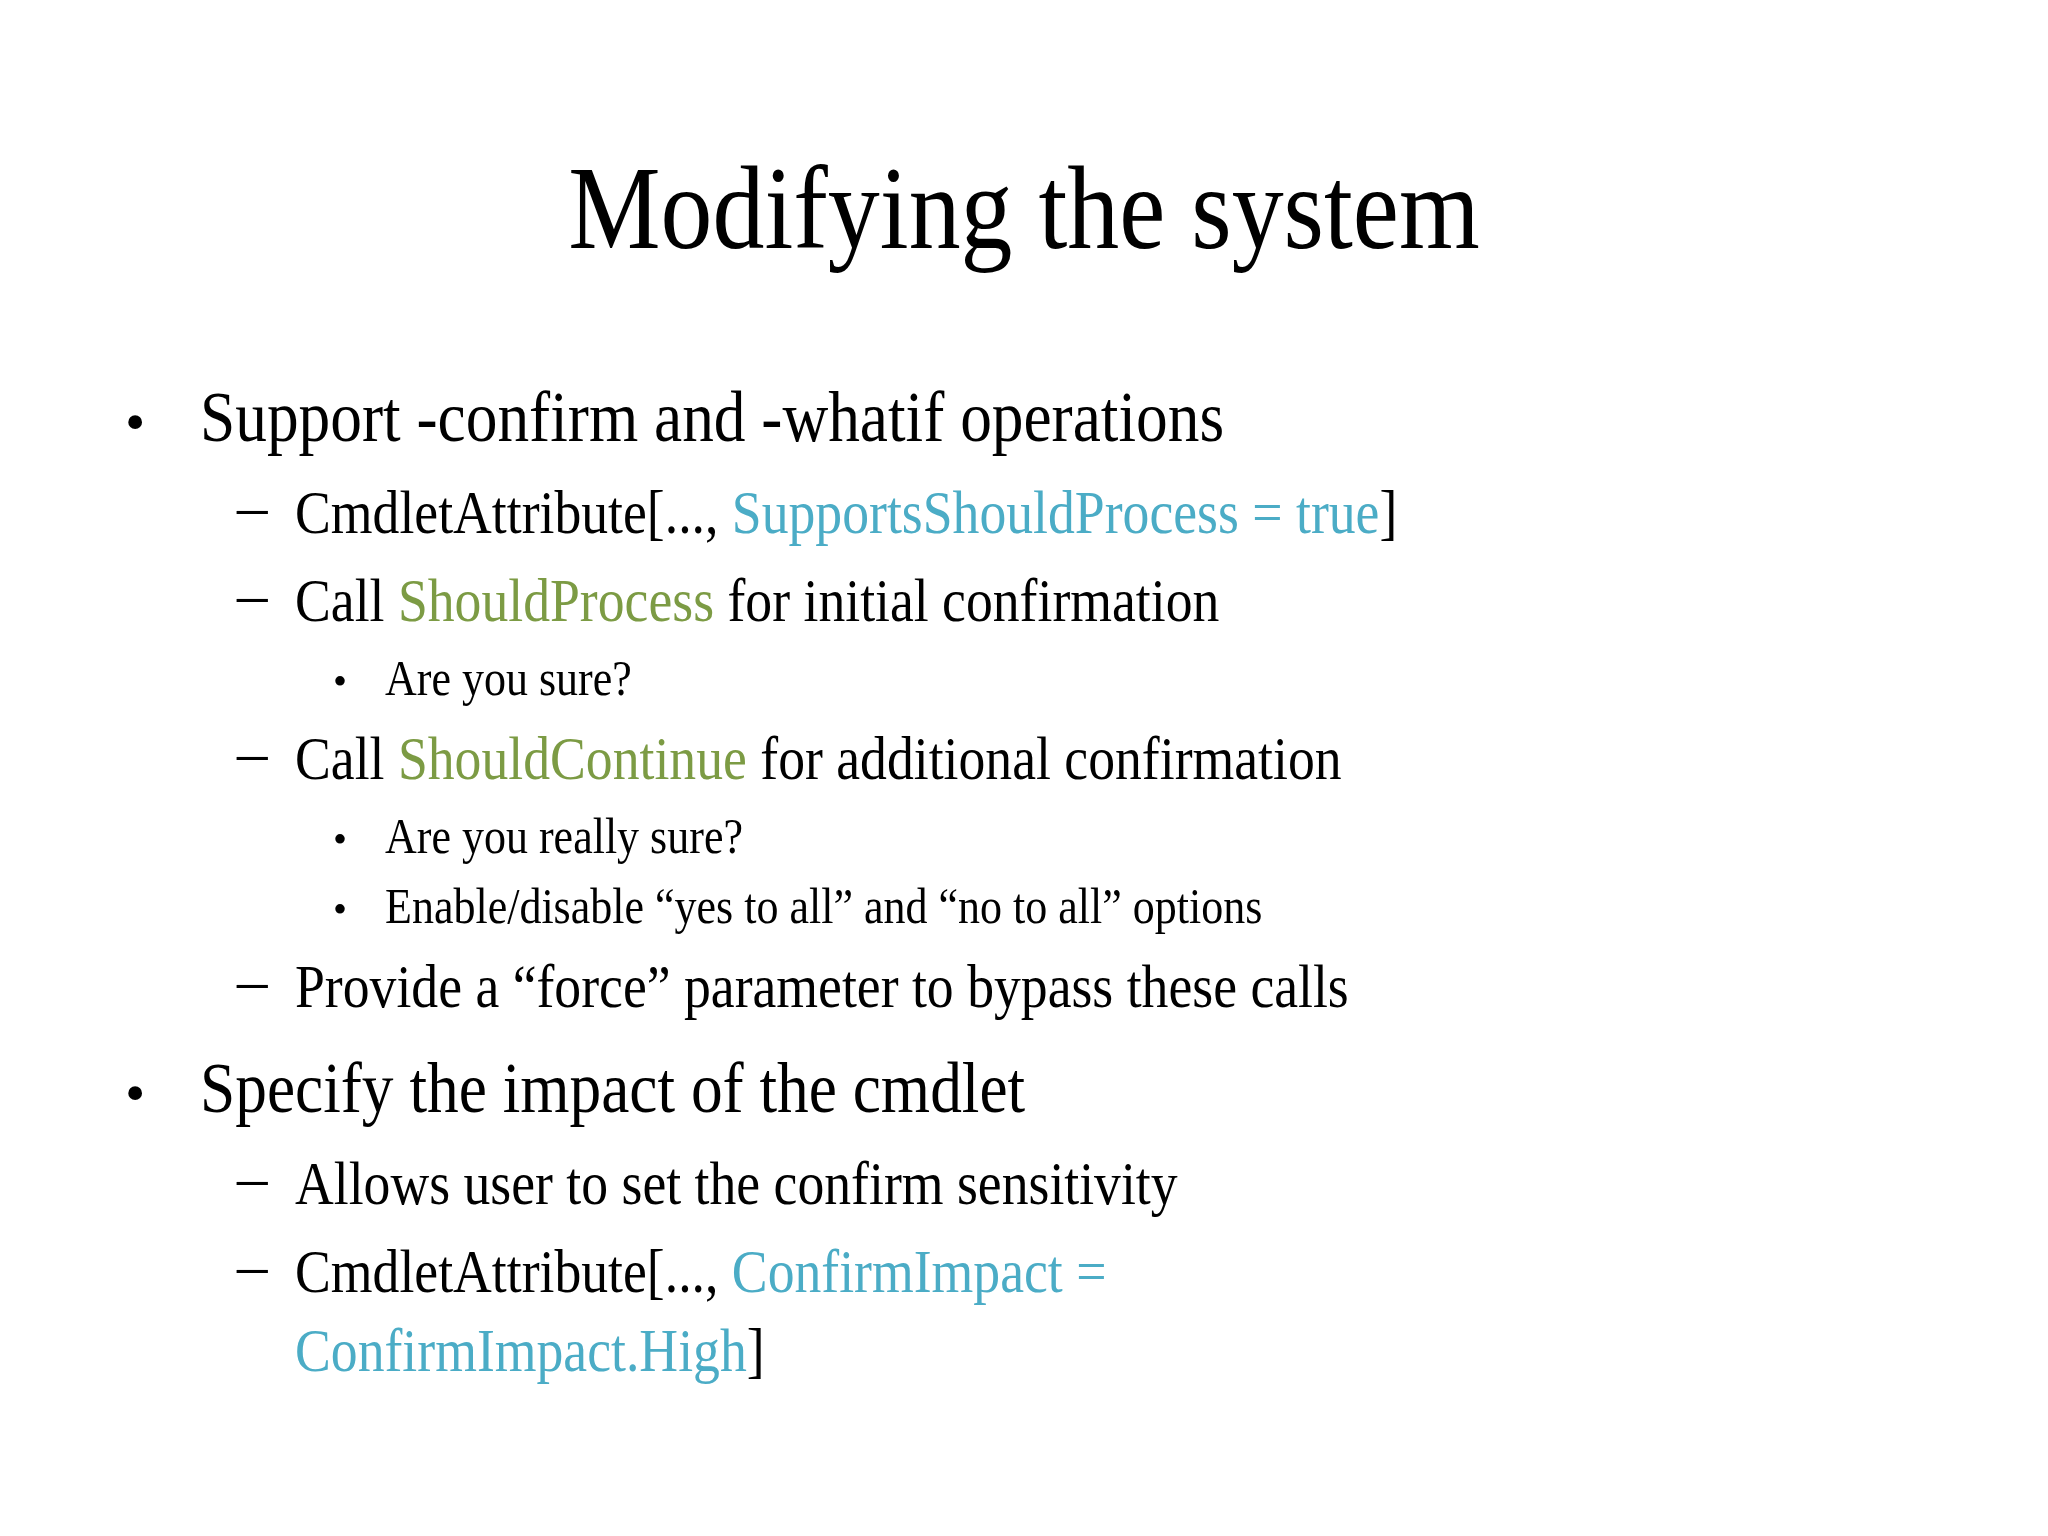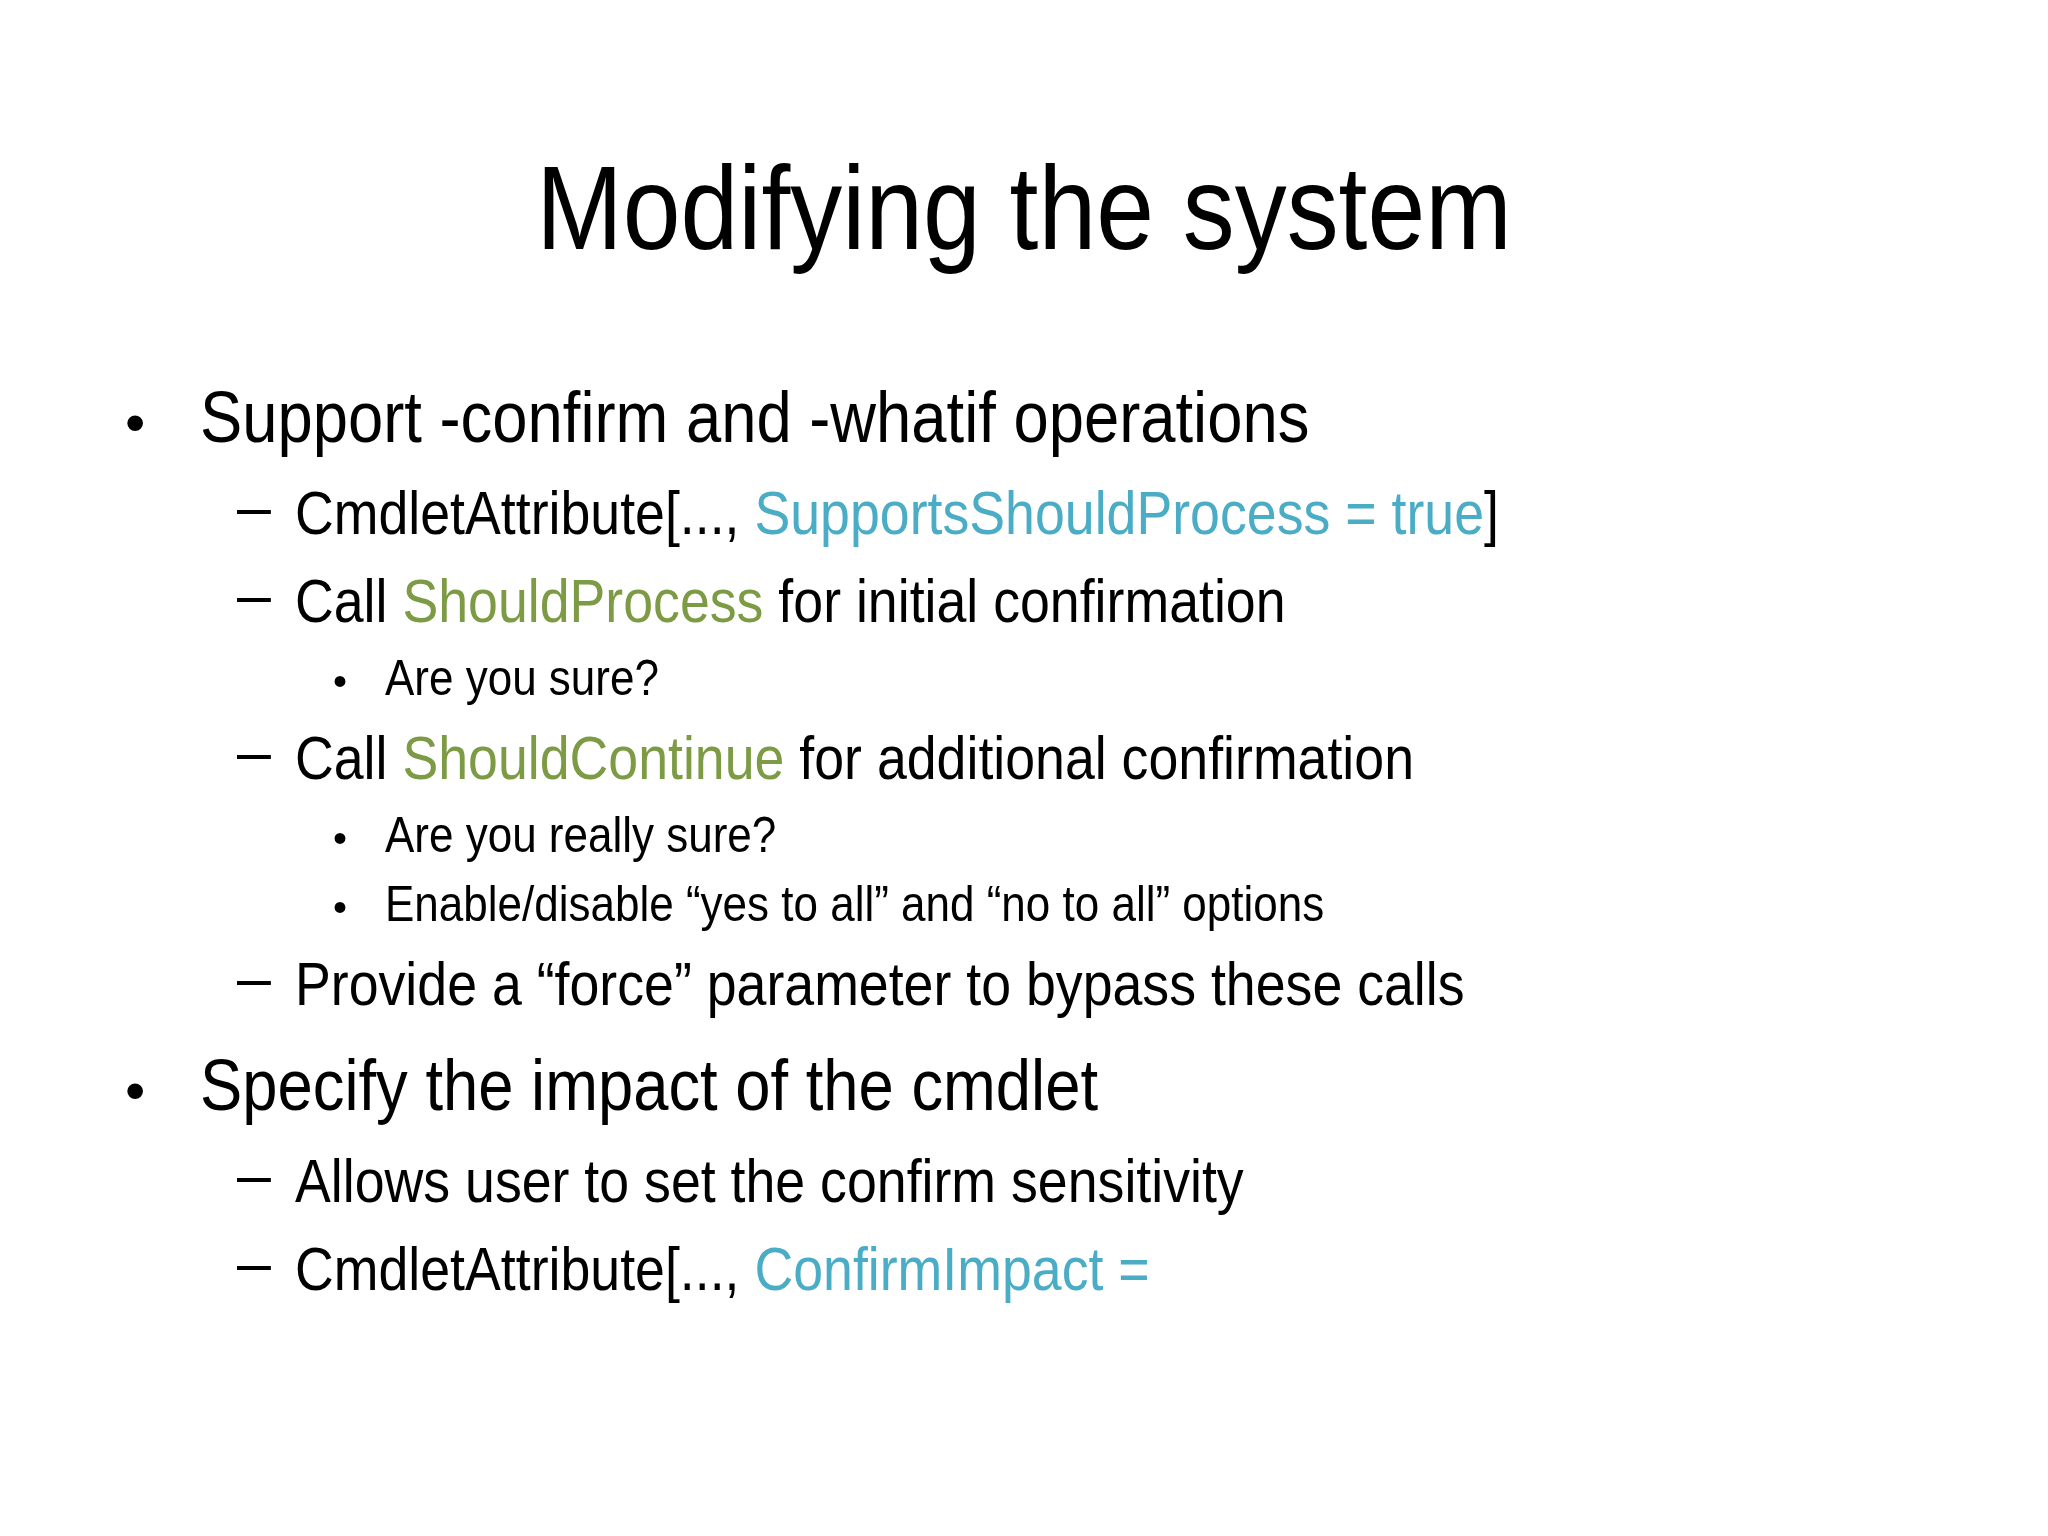--- a/index.html
+++ b/index.html
@@ -7,21 +7,21 @@
     padding: 0;
     width: 2048px;
     height: 1536px;
     overflow: hidden;
   }
   .slide {
     position: relative;
     width: 2048px;
     height: 1536px;
     background: #ffffff;
-    font-family: Liberation Sans, sans-serif;
+    font-family: Liberation Serif, serif;
     color: #000000;
   }
   .title {
     position: absolute;
     top: 138px;
     left: 0;
     width: 2048px;
     margin: 0;
     text-align: center;
     font-size: 118px;
@@ -103,14 +103,17 @@
         <span class="txt"><span>Specify the impact of the cmdlet</span></span>
       </div>
       <div class="row level2">
         <span class="glyph">–</span>
         <span class="txt"><span>Allows user to set the confirm sensitivity</span></span>
       </div>
       <div class="row level2">
         <span class="glyph">–</span>
         <span class="txt"><span>CmdletAttribute[..., </span><span style="color: rgb(75, 172, 198);">ConfirmImpact =</span></span>
       </div>
+      <div class="row level2 cont">
+        <span class="txt"><span style="color: rgb(75, 172, 198);">ConfirmImpact.High</span><span>]</span></span>
+      </div>
     </div>
 </div>
 
 </body></html>

